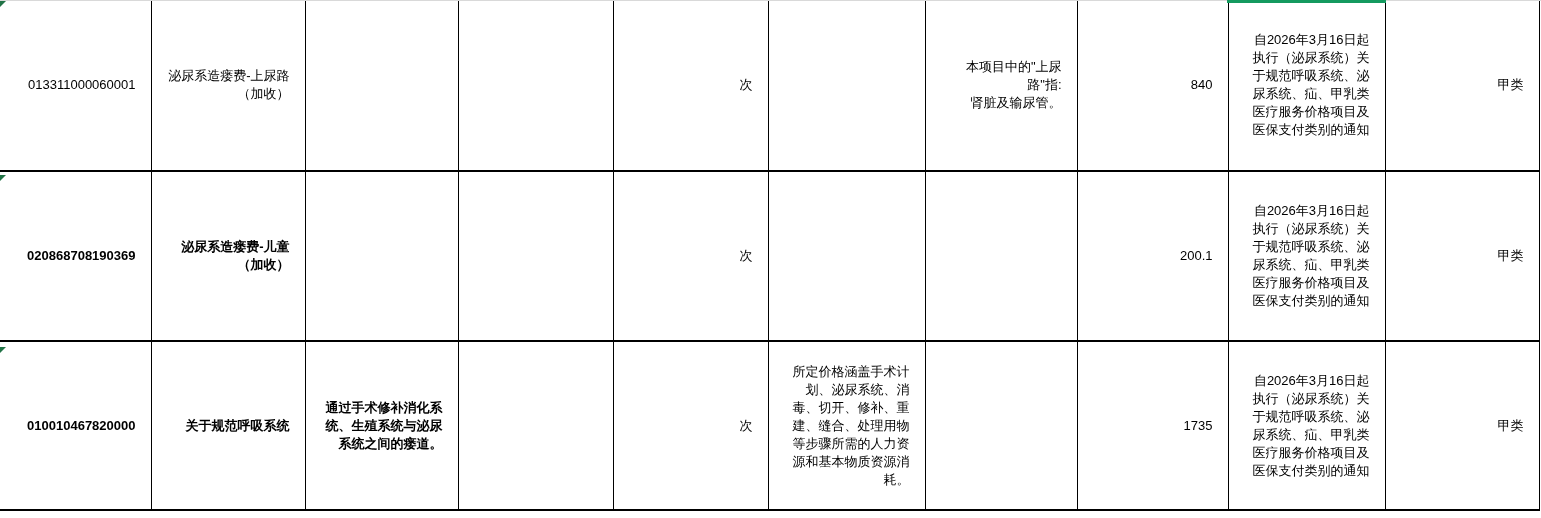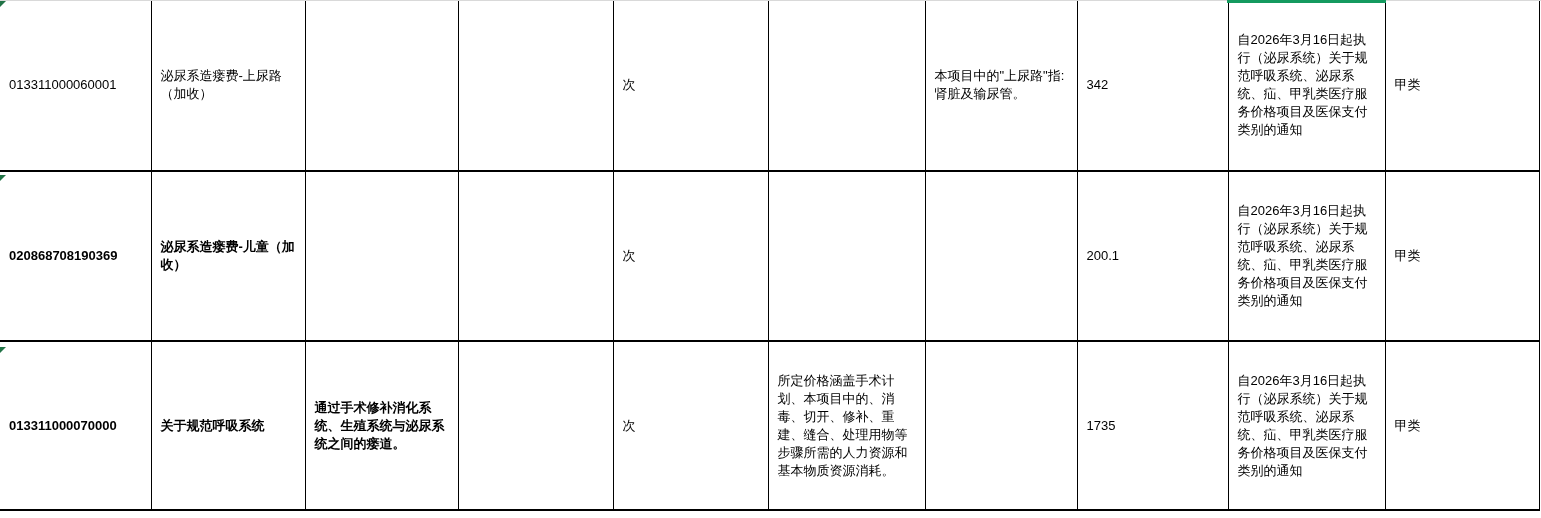--- a/index.html
+++ b/index.html
@@ -17,22 +17,22 @@
     top: 0;
     left: 0;
     width: 1539px;
     border-collapse: collapse;
     table-layout: fixed;
   }
   .grid td {
     border: 1px solid #000000;
     border-bottom-width: 2px;
     vertical-align: middle;
-    text-align: left;
-    padding: 2px 9px;
+    text-align: right;
+    padding: 2px 15px;
     font-size: 13px;
     line-height: 18px;
     overflow: hidden;
     word-break: break-all;
   }
   .grid tr td:first-child { border-left: none; }
   .grid tr:first-child td { border-top: none; }
   .grid tr.r0 { height: 171px; }
   .grid tr.r1 { height: 170px; }
   .grid tr.r2 { height: 169px; }
@@ -91,43 +91,43 @@
     <tbody>
       <tr class="r0">
         <td class="c-code">013311000060001</td>
         <td class="c-name">泌尿系造瘘费-上尿路（加收）</td>
         <td class="c-desc"></td>
         <td class="c-blank"></td>
         <td class="c-unit">次</td>
         <td class="c-scope"></td>
         <td class="c-note">本项目中的"上尿路"指:
 肾脏及输尿管。</td>
-        <td class="c-price">342</td>
+        <td class="c-price">840</td>
         <td class="c-policy">自2026年3月16日起执行（泌尿系统）关于规范呼吸系统、泌尿系统、疝、甲乳类医疗服务价格项目及医保支付类别的通知</td>
         <td class="c-cat">甲类</td>
       </tr>
       <tr class="r1">
         <td class="c-code bold">020868708190369</td>
         <td class="c-name bold">泌尿系造瘘费-儿童（加收）</td>
         <td class="c-desc"></td>
         <td class="c-blank"></td>
         <td class="c-unit">次</td>
         <td class="c-scope"></td>
         <td class="c-note"></td>
         <td class="c-price">200.1</td>
         <td class="c-policy">自2026年3月16日起执行（泌尿系统）关于规范呼吸系统、泌尿系统、疝、甲乳类医疗服务价格项目及医保支付类别的通知</td>
         <td class="c-cat">甲类</td>
       </tr>
       <tr class="r2">
-        <td class="c-code bold">013311000070000</td>
+        <td class="c-code bold">010010467820000</td>
         <td class="c-name bold">关于规范呼吸系统</td>
         <td class="c-desc bold">通过手术修补消化系统、生殖系统与泌尿系统之间的瘘道。</td>
         <td class="c-blank"></td>
         <td class="c-unit">次</td>
-        <td class="c-scope">所定价格涵盖手术计划、本项目中的、消毒、切开、修补、重建、缝合、处理用物等步骤所需的人力资源和基本物质资源消耗。</td>
+        <td class="c-scope">所定价格涵盖手术计划、泌尿系统、消毒、切开、修补、重建、缝合、处理用物等步骤所需的人力资源和基本物质资源消耗。</td>
         <td class="c-note"></td>
         <td class="c-price">1735</td>
         <td class="c-policy">自2026年3月16日起执行（泌尿系统）关于规范呼吸系统、泌尿系统、疝、甲乳类医疗服务价格项目及医保支付类别的通知</td>
         <td class="c-cat">甲类</td>
       </tr>
     </tbody>
   </table>
 
   <div class="top-edge"></div>
   <div class="selection-top"></div>

